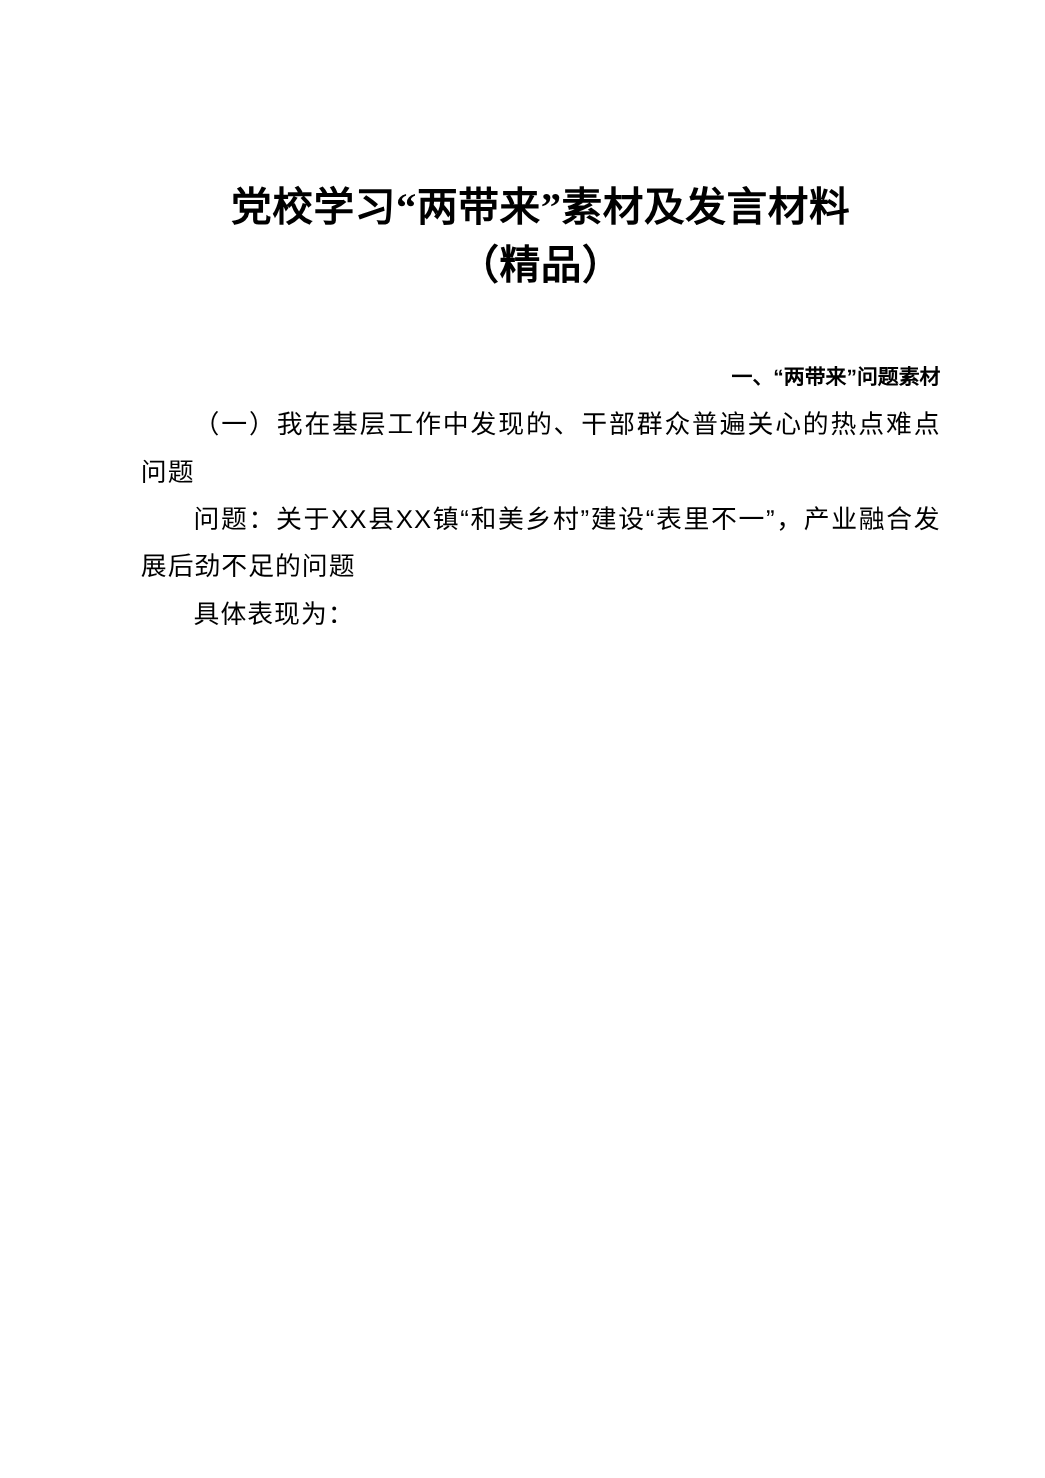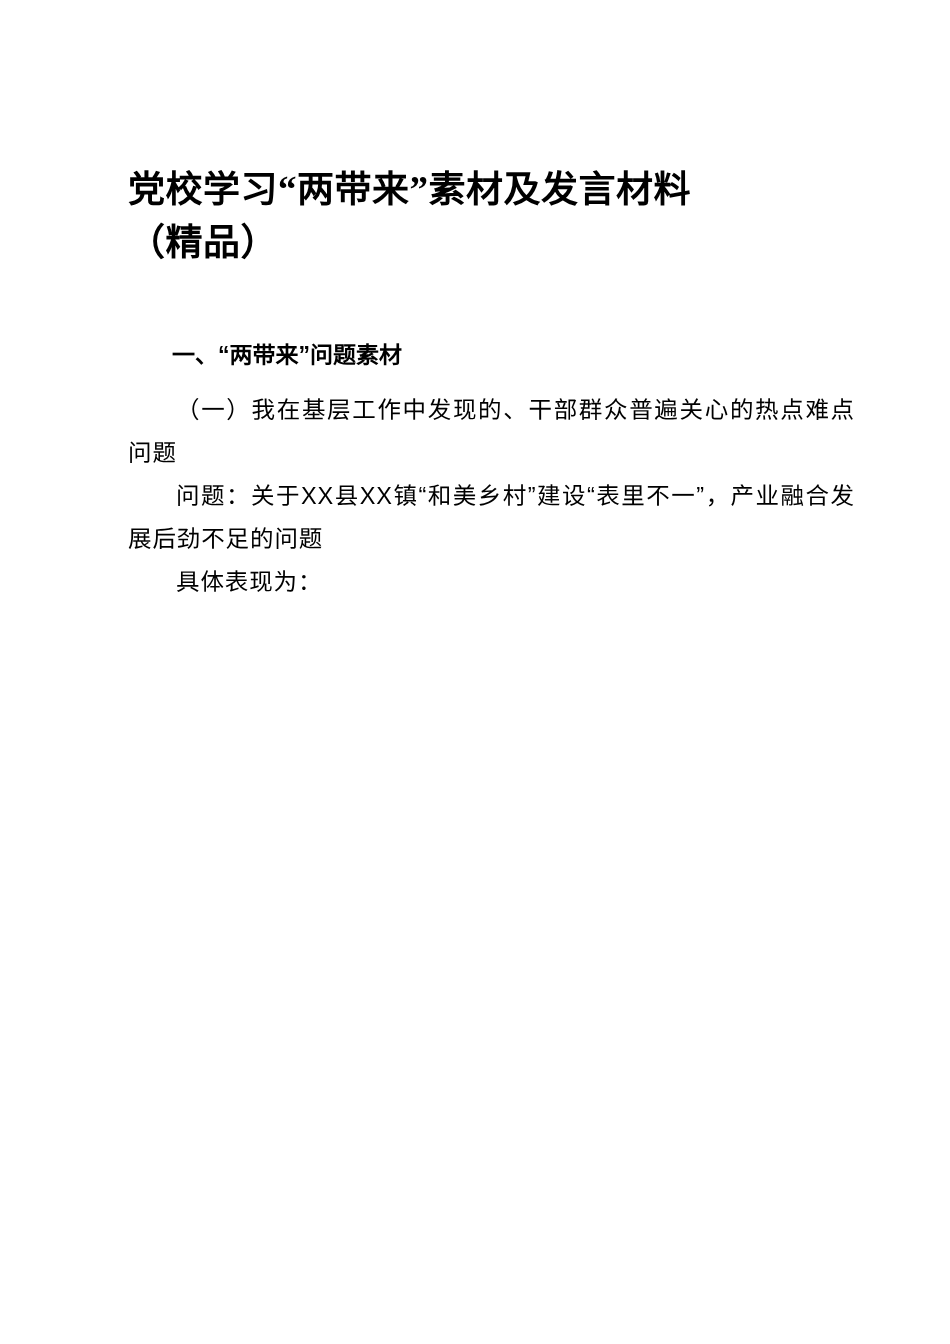--- a/index.html
+++ b/index.html
@@ -21,20 +21,21 @@
     color: #000000;
     -webkit-font-smoothing: antialiased;
   }
 
   
   .doc-title {
     position: absolute;
     left: 128px;
     top: 163px;
     width: 727px;
+    text-align: center;
     font-family: "Liberation Serif", "DejaVu Serif", serif;
     font-weight: 700;
     font-size: 37px;
     line-height: 53px;
     letter-spacing: 0.5px;
     color: #000000;
   }
   .doc-title .title-line-1 { display: block; }
   .doc-title .title-line-2 { display: block; }
 
@@ -43,26 +44,27 @@
     position: absolute;
     left: 128px;
     top: 322px;
     width: 727px;
   }
 
   
   .section-heading {
     font-family: "Liberation Sans", "DejaVu Sans", sans-serif;
     font-weight: 700;
-    font-size: 23px;
+    font-size: 19px;
     line-height: 43px;
     letter-spacing: 0px;
     text-indent: 32px;
-    margin: 12px;
+    margin: 0;
     color: #000000;
+    text-align: right;
   }
 
   
   .para {
     font-family: Liberation Sans, sans-serif;
     font-weight: 400;
     font-size: 23.5px;
     line-height: 43px;
     letter-spacing: 0.9px;
     text-indent: 48px;

